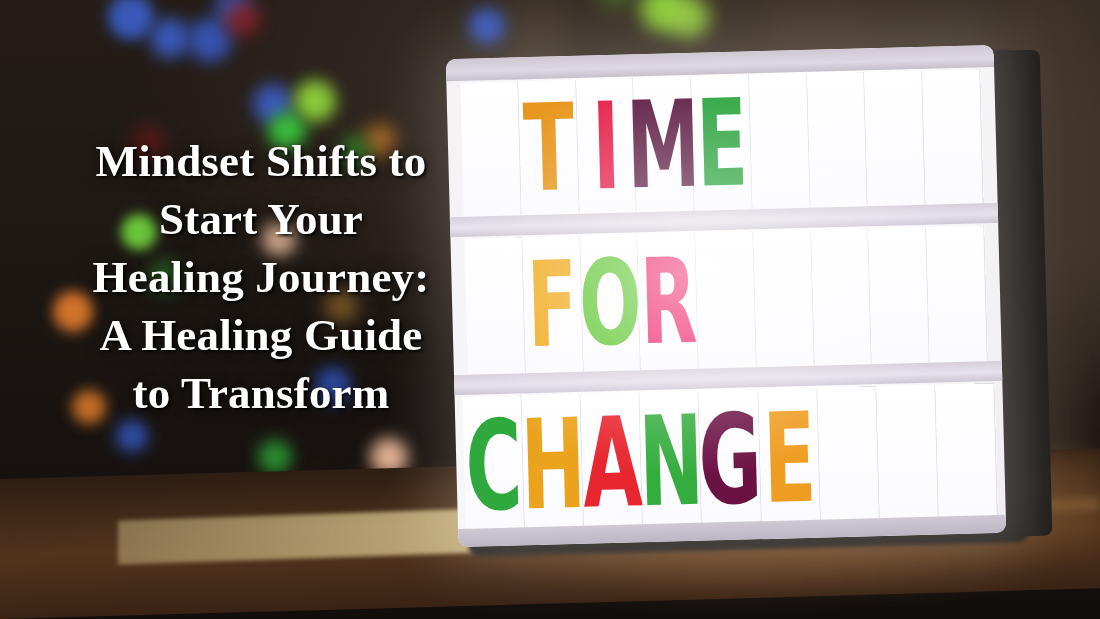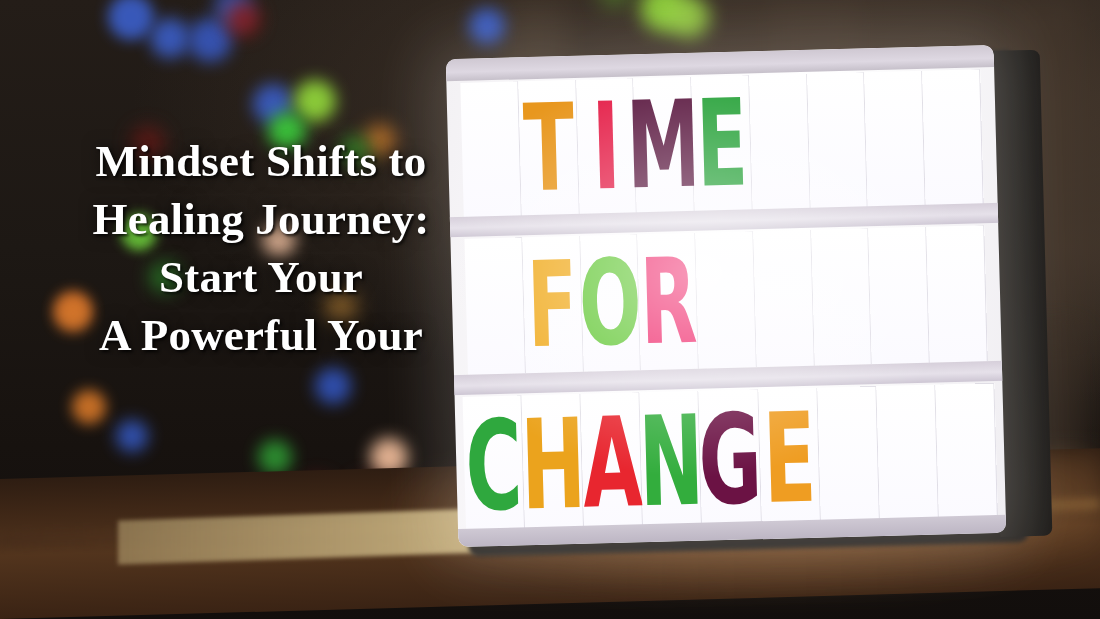--- a/index.html
+++ b/index.html
@@ -230,18 +230,19 @@
       <div class="lb-rail" style="top:158px"></div>
       <div class="lb-rail" style="top:316px"></div>
       <div class="lb-top-rail"></div>
       <div class="lb-bot-rail"></div>
       <div class="lb-glow"></div>
     </div>
   </div>
 
   <div id="headline" style="color: rgb(255, 255, 255);">
       <span class="ln">Mindset Shifts to</span>
+      <span class="ln">Start Your</span>
       <span class="ln">Healing Journey:</span>
-      <span class="ln">Start Your</span>
-      <span class="ln">A Powerful Your</span>
+      <span class="ln">A Healing Guide</span>
+      <span class="ln">to Transform</span>
     </div>
 
 </div>
 
 </body></html>

